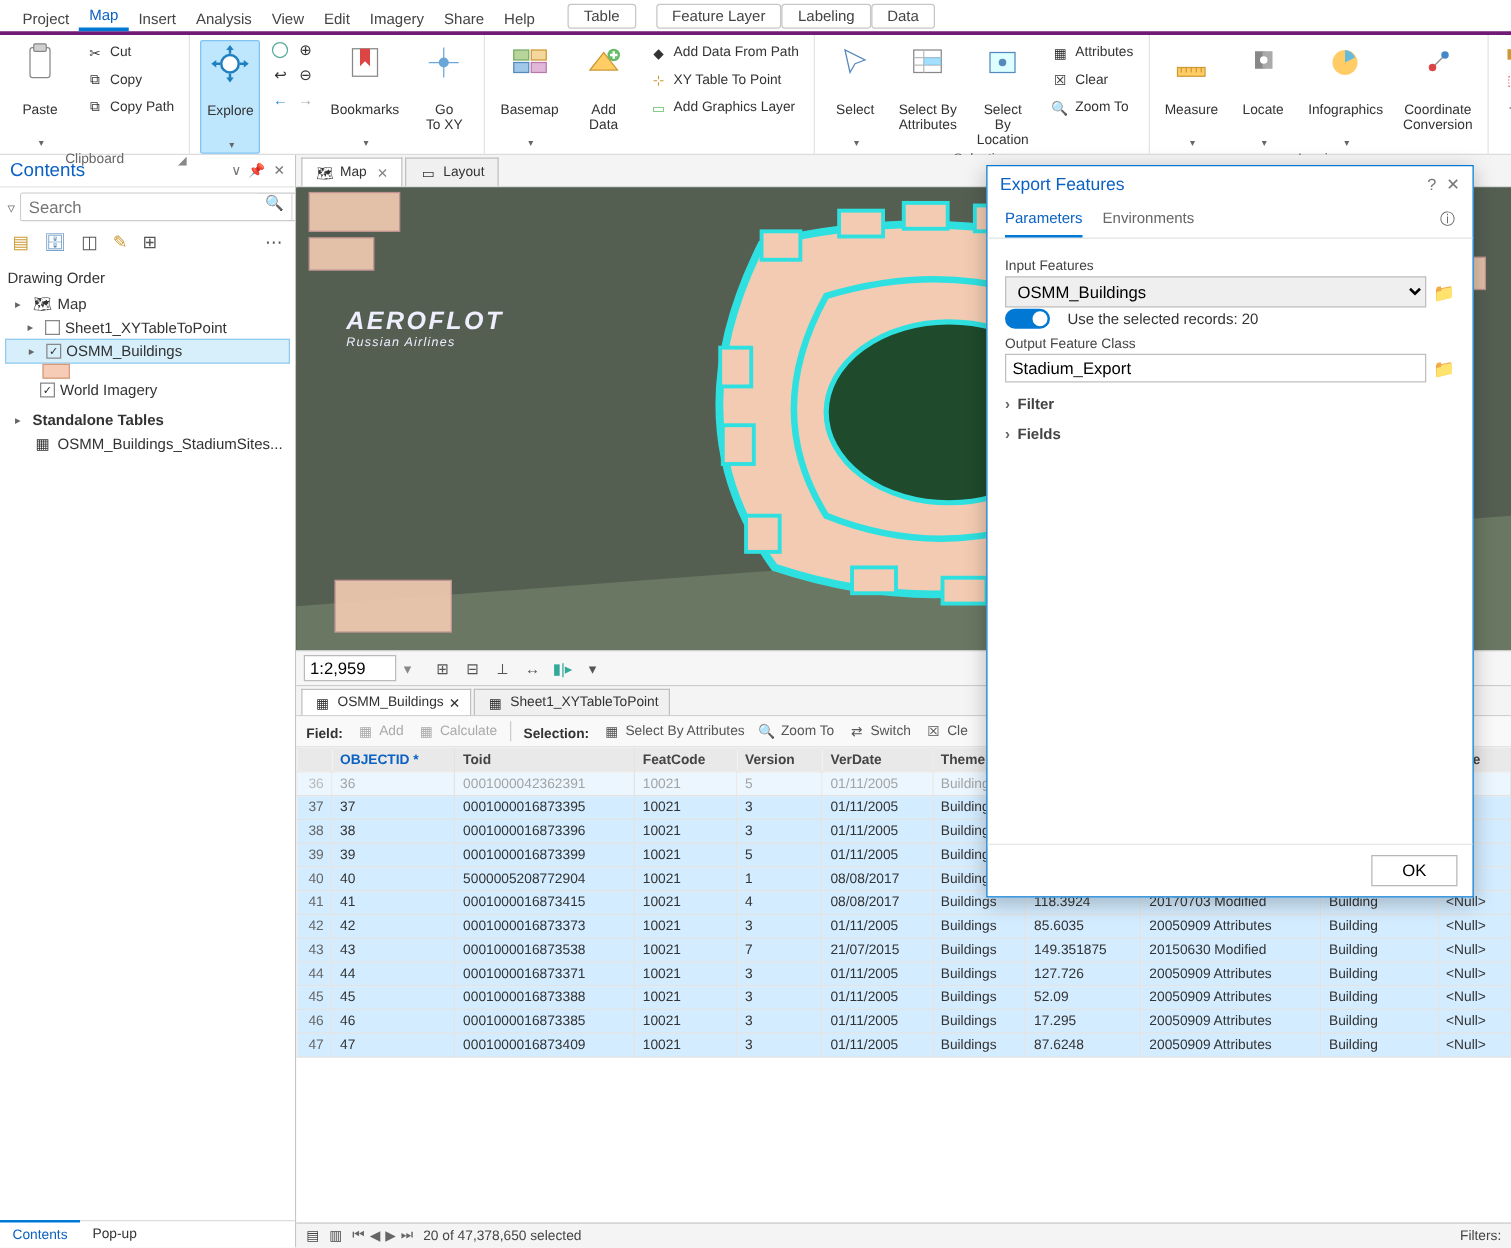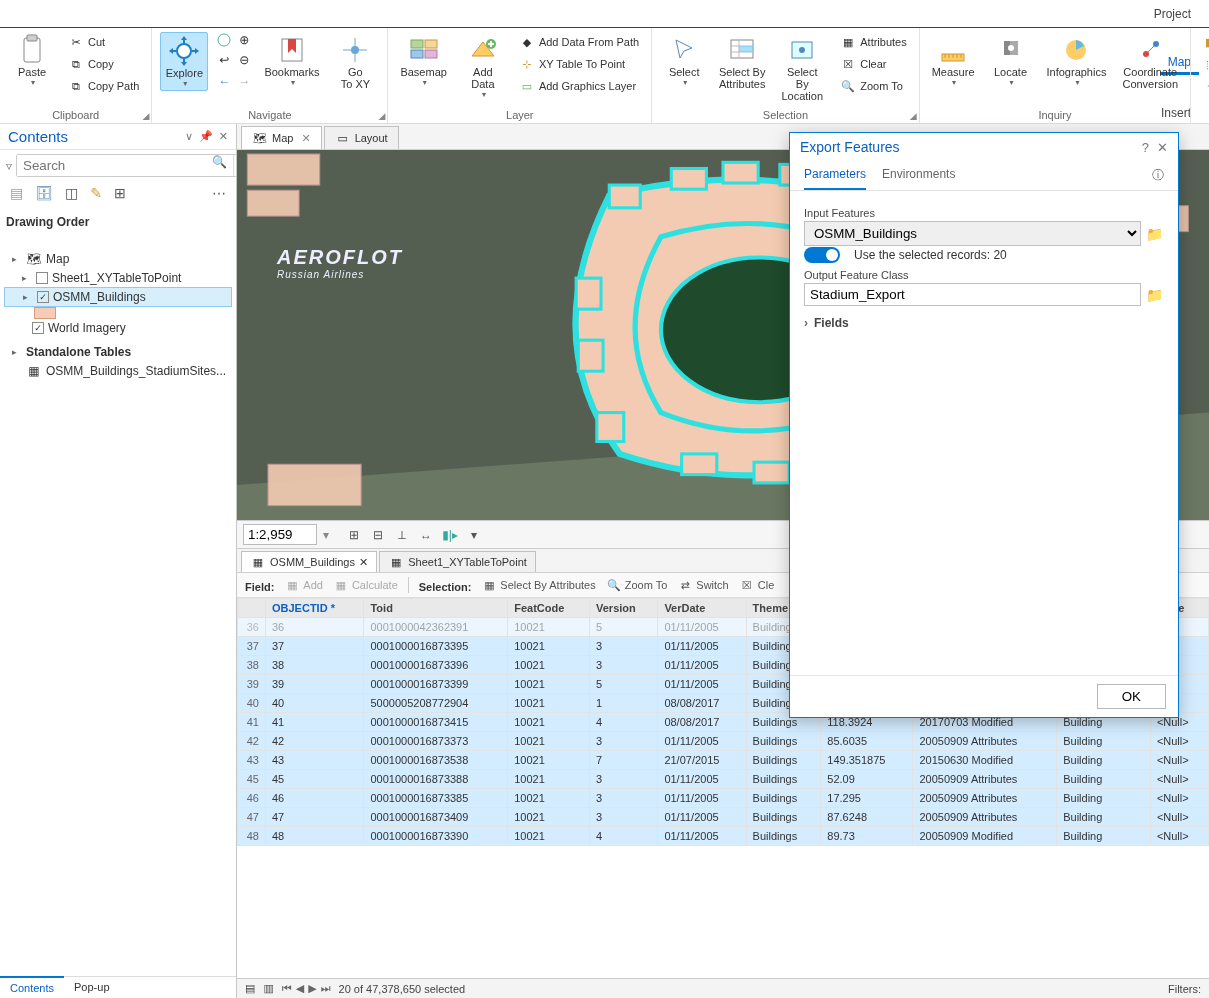--- a/index.html
+++ b/index.html
@@ -2,31 +2,31 @@
 <html><head>
 <meta charset="utf-8">
 <style>
   :root{
     --blue:#0078d4; --accent:#0b61c3; --border:#c6c6c6; --lt:#f3f3f3;
     --hl:#cfe8fa; --hdr:#e9e9e9; --sel:#bee6fd; --txt:#333;
   }
   *{box-sizing:border-box;}
   html,body{margin:0;height:998px;width:1209px;font:12px 'Segoe UI',Arial,sans-serif;color:var(--txt);overflow:hidden;background:#fff;}
   
-  .tabs{display:flex;align-items:flex-end;gap:28px;padding:4px 10px 0;border-bottom:1px solid #701a75;height:28px;flex-direction:column;}
+  .tabs{display:flex;align-items:flex-end;gap:0;padding:4px 10px 0;border-bottom:3px solid #701a75;height:28px;}
   .tabs span{padding:3px 8px;cursor:default;color:#444;}
   .tabs span.active{color:var(--accent);border-bottom:3px solid var(--blue);font-weight:500;}
   .tabs .ctx{border:1px solid #c6c6c6;border-radius:3px;padding:2px 12px;margin-bottom:2px;color:#444;}
   
   .ribbon{display:flex;height:96px;border-bottom:1px solid #dcdcdc;background:#fff;}
   .group{border-right:1px solid #e3e3e3;padding:4px 8px 2px;display:flex;flex-direction:column;justify-content:space-between;}
   .group .body{flex:1;display:flex;gap:8px;align-items:flex-start;}
   .group .label{text-align:center;font-size:11px;color:#666;position:relative;}
   .group .label .dlg{position:absolute;right:-6px;bottom:0;font-size:9px;color:#888;}
-  .btn-big{display:flex;flex-direction:column;align-items:center;gap:0;padding:2px 4px;text-align:center;font-size:11px;min-width:48px;}
+  .btn-big{display:flex;flex-direction:column;align-items:center;gap:16px;padding:2px 4px;text-align:center;font-size:11px;min-width:48px;}
   .btn-big .ic{width:32px;height:32px;display:flex;align-items:center;justify-content:center;}
   .btn-big.hi{background:var(--sel);border:1px solid #7fc4f3;border-radius:2px;}
   .stack{display:flex;flex-direction:column;gap:2px;}
   .btn-sm{display:flex;align-items:center;gap:4px;padding:2px 4px;font-size:11px;white-space:nowrap;}
   .ic-sm{width:16px;height:16px;display:inline-flex;align-items:center;justify-content:center;}
   .drop::after{content:"▾";font-size:8px;color:#666;margin-left:2px;}
   
   .main{display:flex;height:calc(998px - 28px - 96px);}
   
   .contents{width:237px;border-right:1px solid var(--border);display:flex;flex-direction:column;background:#fff;}
@@ -35,21 +35,21 @@
   .pane-hdr .ctl{color:#777;margin-left:6px;font-size:11px;cursor:default;}
   .search-row{display:flex;padding:4px 6px;gap:4px;align-items:center;}
   .search-row .filter{color:#777;}
   .searchbox{flex:1;display:flex;border:1px solid #ccc;border-radius:2px;}
   .searchbox input{flex:1;border:none;padding:3px 6px;font:12px inherit;outline:none;}
   .searchbox .mag{padding:0 6px;color:#666;}
   .searchbox .dd{padding:0 4px;color:#666;border-left:1px solid #ddd;}
   .toc-tools{display:flex;gap:12px;padding:4px 10px;color:#555;align-items:center;}
   .toc-tools span{font-size:14px;}
   .toc{padding:4px 4px;overflow:auto;flex:1;}
-  .toc .sec{font-weight:700;margin:6px 2px 20px;}
+  .toc .sec{font-weight:400;margin:6px 2px 4px;}
   .toc .node{display:flex;align-items:center;gap:4px;padding:2px 2px 2px 8px;}
   .toc .node .tw{width:10px;color:#666;font-size:9px;}
   .toc .node.sel{background:#d7eefb;border:1px solid #8fcaf0;}
   .toc .cb{width:12px;height:12px;border:1px solid #888;display:inline-flex;align-items:center;justify-content:center;font-size:9px;}
   .toc .swatch{width:22px;height:12px;background:#f6ccb6;border:1px solid #d59b7a;margin-left:30px;}
   .footer-tabs{display:flex;border-top:1px solid #ddd;}
   .footer-tabs span{padding:4px 10px;font-size:11px;}
   .footer-tabs span.active{color:var(--accent);border-top:2px solid var(--blue);margin-top:-1px;}
   
   .workspace{flex:1;display:flex;flex-direction:column;background:#e9e9e9;position:relative;}
@@ -653,20 +653,33 @@
               <td class="num">10021</td>
               <td class="num">7</td>
               <td>21/07/2015</td>
               <td>Buildings</td>
               <td class="num">149.351875</td>
               <td>20150630 Modified</td>
               <td>Building</td>
               <td>&lt;Null&gt;</td>
             </tr>
             <tr class="sel">
+              <td class="rowh">44</td>
+              <td>44</td>
+              <td>0001000016873371</td>
+              <td class="num">10021</td>
+              <td class="num">3</td>
+              <td>01/11/2005</td>
+              <td>Buildings</td>
+              <td class="num">127.726</td>
+              <td>20050909 Attributes</td>
+              <td>Building</td>
+              <td>&lt;Null&gt;</td>
+            </tr>
+            <tr class="sel">
               <td class="rowh">45</td>
               <td>45</td>
               <td>0001000016873388</td>
               <td class="num">10021</td>
               <td class="num">3</td>
               <td>01/11/2005</td>
               <td>Buildings</td>
               <td class="num">52.09</td>
               <td>20050909 Attributes</td>
               <td>Building</td>
@@ -688,33 +701,20 @@
             <tr class="sel">
               <td class="rowh">47</td>
               <td>47</td>
               <td>0001000016873409</td>
               <td class="num">10021</td>
               <td class="num">3</td>
               <td>01/11/2005</td>
               <td>Buildings</td>
               <td class="num">87.6248</td>
               <td>20050909 Attributes</td>
-              <td>Building</td>
-              <td>&lt;Null&gt;</td>
-            </tr>
-            <tr class="sel">
-              <td class="rowh">48</td>
-              <td>48</td>
-              <td>0001000016873390</td>
-              <td class="num">10021</td>
-              <td class="num">4</td>
-              <td>01/11/2005</td>
-              <td>Buildings</td>
-              <td class="num">89.73</td>
-              <td>20050909 Modified</td>
               <td>Building</td>
               <td>&lt;Null&gt;</td>
             </tr>
           </tbody>
       </table>
     </div>
 
     <div class="grid-footer">
       <span>▤</span>
       <span>▥</span>
@@ -752,20 +752,21 @@
             <span style="margin-left:8px">Use the selected records: 20</span>
           </div>
         </div>
         <div class="param">
           <label>Output Feature Class</label>
           <div class="row">
             <input type="text" value="Stadium_Export" style="">
             <span class="folder">📁</span>
           </div>
         </div>
+        <div class="coll">Filter</div>
         <div class="coll">Fields</div>
       </div>
       <div class="gp-foot">
         <button>OK</button>
       </div>
     </div>
 
   </div>
 </div>
 

